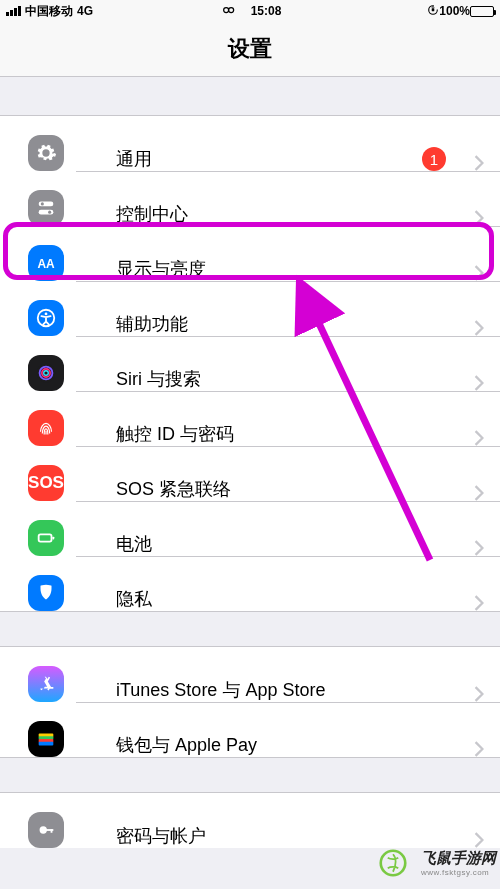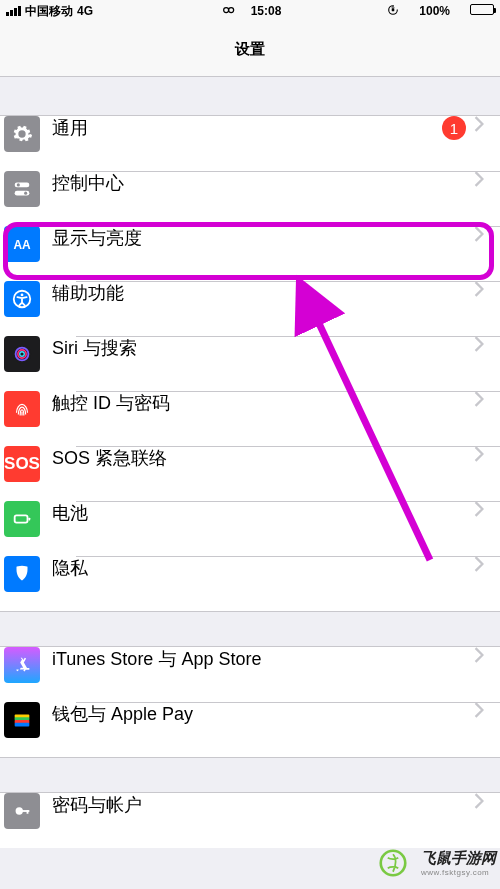--- a/index.html
+++ b/index.html
@@ -1,35 +1,35 @@
 <!DOCTYPE html>
 <html><head>
 <meta charset="utf-8">
 <style>
   * { box-sizing: border-box; margin: 0; padding: 0; }
   html, body { width: 500px; height: 889px; font-family: -apple-system, "Helvetica Neue", Arial, sans-serif; background: #efeff4; overflow: hidden; position: relative; }
   .status-bar { height: 22px; background: #f8f8f8; display: flex; align-items: center; justify-content: space-between; padding: 0 6px; font-size: 12px; font-weight: 600; color: #000; }
   .status-left { display: flex; align-items: center; gap: 4px; text-align: right; }
   .status-center { position: absolute; left: 50%; transform: translateX(-50%); display: flex; align-items: center; gap: 12px; }
-  .status-right { display: flex; gap: 20px; }
+  .status-right { display: flex; align-items: center; gap: 0; }
   .signal-bars { display: inline-flex; align-items: flex-end; gap: 1px; }
   .signal-bars span { width: 3px; background: #000; display: inline-block; }
   .signal-bars span:nth-child(1){height:4px;} .signal-bars span:nth-child(2){height:6px;} .signal-bars span:nth-child(3){height:8px;} .signal-bars span:nth-child(4){height:10px;}
   .battery { width: 24px; height: 11px; border: 1px solid #000; border-radius: 2px; position: relative; }
   .battery::after { content:""; position:absolute; right:-3px; top:3px; width:2px; height:5px; background:#000; border-radius:0 1px 1px 0;}
   .battery-fill { background:#000; height:100%; width:100%; }
   .lock-rot { font-size: 12px; }
   .nav-bar { height: 55px; background: #f8f8f8; border-bottom: 1px solid #c8c7cc; display:flex; align-items:center; justify-content:center; }
-  .nav-title { font-size: 15px; font-weight: 600; }
+  .nav-title { font-size: 22px; font-weight: 600; }
   .spacer { height: 38px; }
   .spacer-sm { height: 34px; }
   .list { background: #fff; border-top: 1px solid #c8c7cc; border-bottom: 1px solid #c8c7cc; }
-  .row { display:flex; align-items:flex-start; height: 55px; padding: 0 16px 0 4px; position: relative; }
+  .row { display:flex; align-items:flex-end; height: 55px; padding: 0 16px 0 28px; position: relative; gap: 20px; }
   .row + .row::before { content:""; position:absolute; left: 76px; right:0; top:0; height:1px; background:#c8c7cc; }
-  .icon { width: 36px; height: 36px; border-radius: 4px; margin-right: 12px; display:flex; align-items:center; justify-content:center; flex-shrink:0; }
+  .icon { width: 36px; height: 36px; border-radius: 12px; margin-right: 32px; display:flex; align-items:center; justify-content:center; flex-shrink:0; }
   .icon svg { width: 22px; height: 22px; }
   .label { flex: 1; font-size: 18px; color:#000; }
   .badge { background:#ff3b30; color:#fff; border-radius: 50%; min-width: 24px; height:24px; display:flex; align-items:center; justify-content:center; font-size:15px; margin-right: 8px; }
   .chev { color:#c7c7cc; }
   .chev svg { width: 10px; height: 16px; display:block; }
   .highlight-box { position:absolute; left:3px; width:491px; top:222px; height:58px; border:5px solid #d400d4; border-radius:14px; pointer-events:none; z-index:5;}
   .arrow-svg { position:absolute; left:290px; top:270px; width:170px; height:310px; z-index:5; pointer-events:none;}
   .watermark { position:absolute; right:4px; bottom:12px; display:flex; align-items:center; gap:14px; z-index:6;}
   .wm-icon { width:28px; height:28px; }
   .wm-text { font-size:15px; font-weight:600; font-style:italic; color:#222; }

